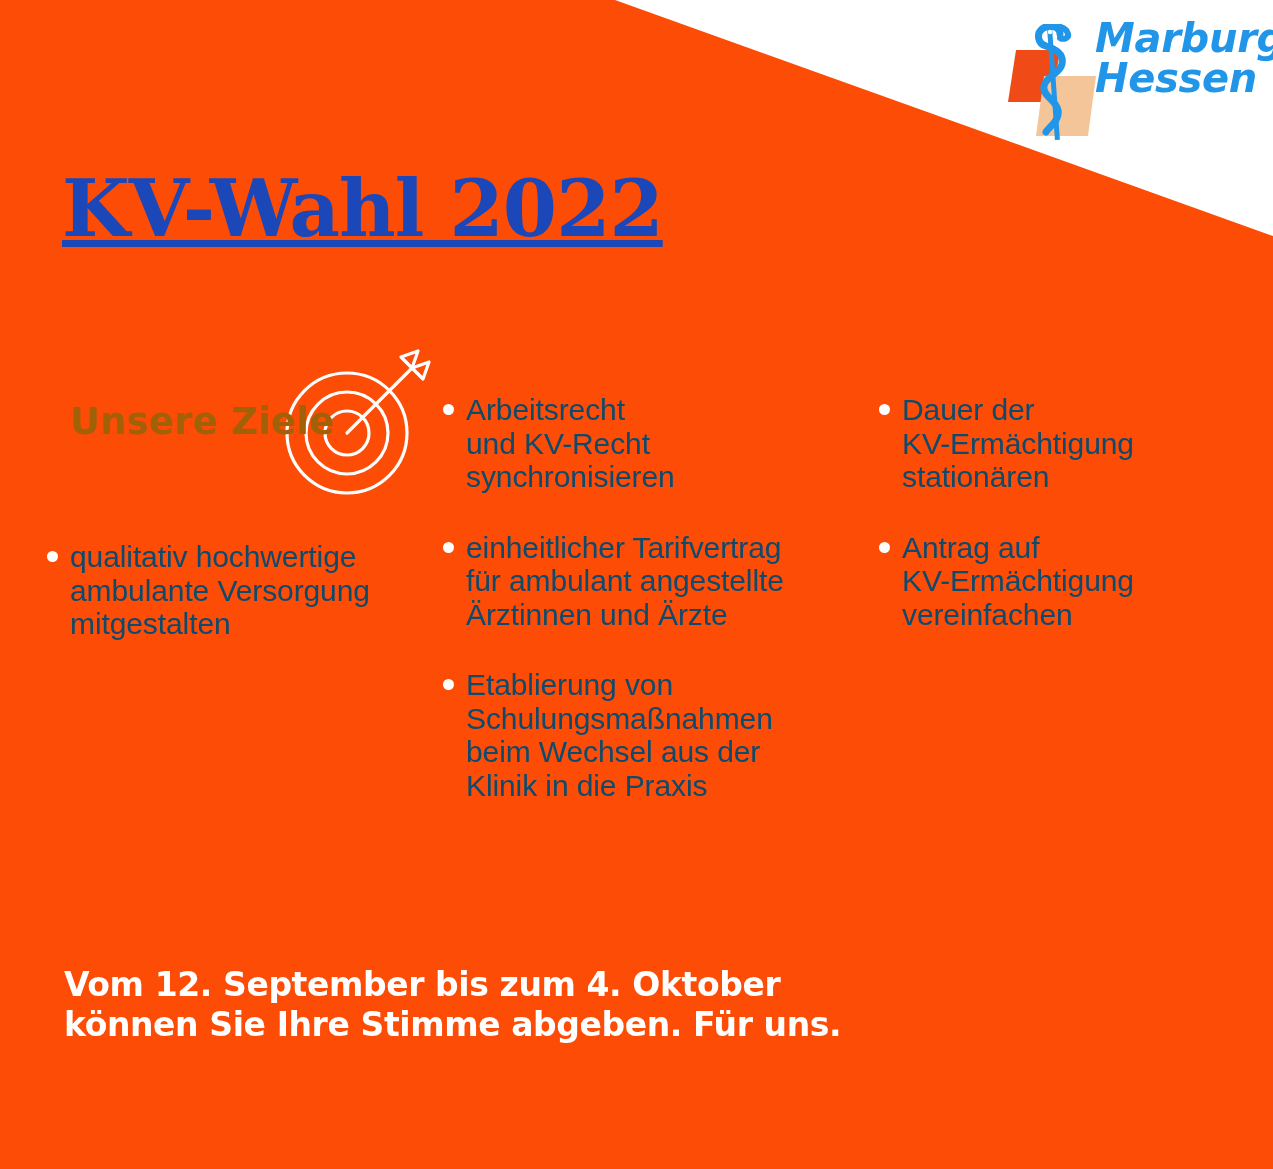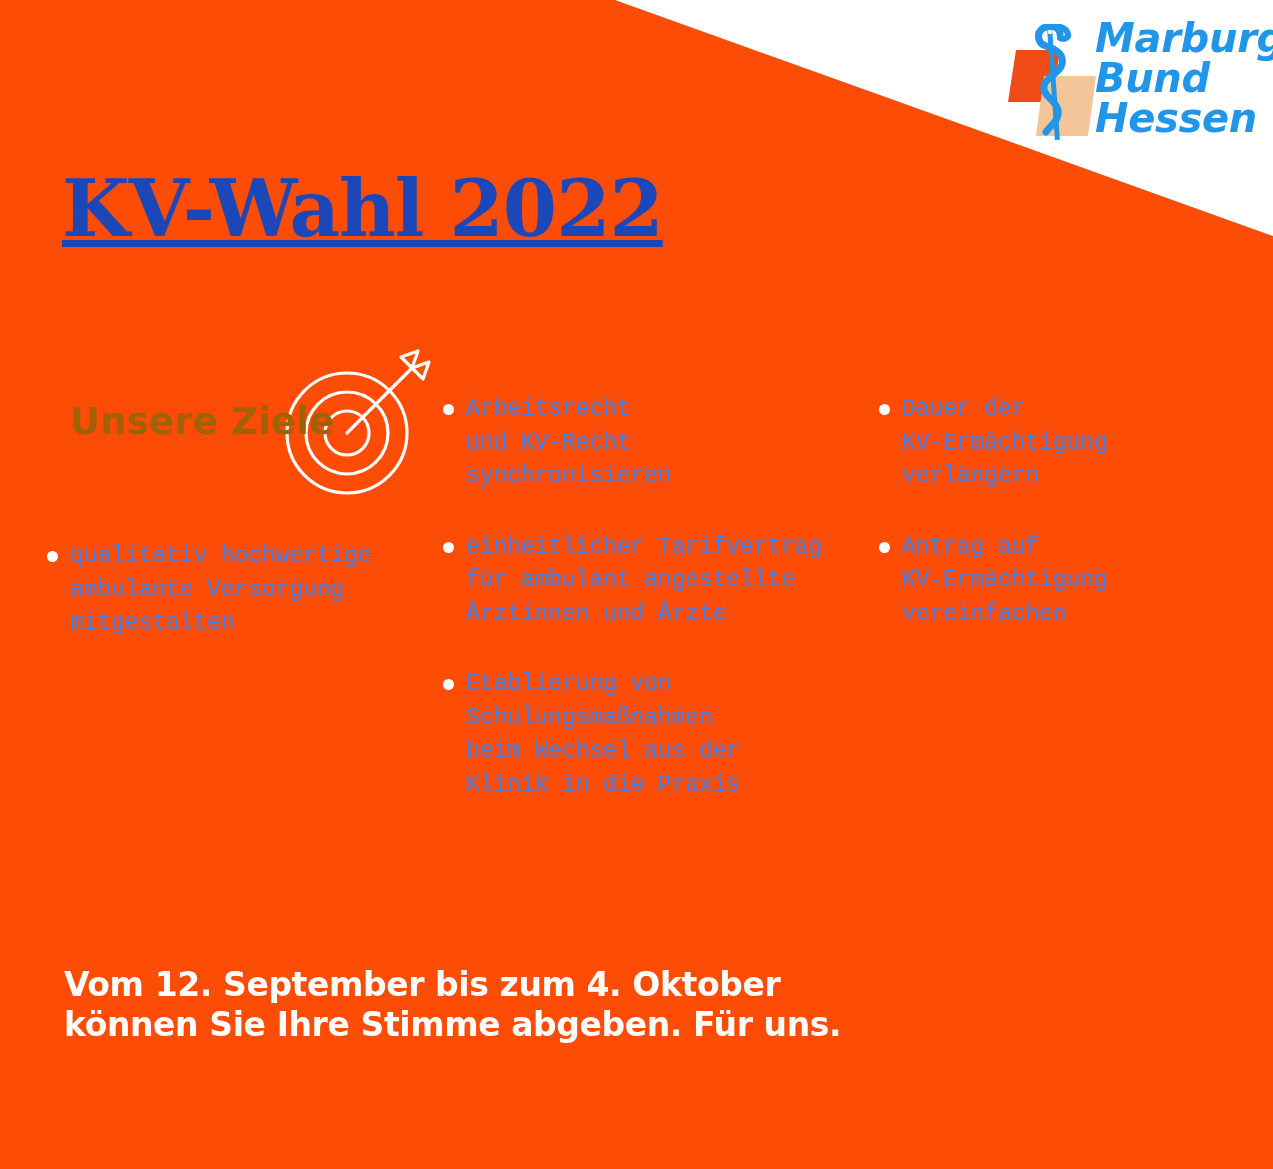--- a/index.html
+++ b/index.html
@@ -79,24 +79,24 @@
 
   
   .col { position:absolute; }
   #col-1 { left:44px;  top:540px; width:395px; }
   #col-2 { left:440px; top:393px; width:400px; }
   #col-3 { left:876px; top:393px; width:350px; }
 
   .bullet-item {
     position:relative;
     padding-left:26px;
-    color:#3b82f6;
-    font-family:Liberation Mono, monospace;
+    color:#0c4a6e;
+    font-family:Liberation Sans, sans-serif;
     font-weight:normal;
-    font-size:23px;
+    font-size:30px;
     line-height:33.5px;
     letter-spacing:-0.1px;
     margin-bottom:31px;
   }
   .bullet-item:last-child { margin-bottom:0; }
   .bullet-dot {
     position:absolute;
     left:3px; top:11px;
     width:11px; height:11px;
     border-radius:50%;
@@ -141,21 +141,20 @@
                C 28 10, 30 20, 38 22
                C 48 25, 56 30, 54 40
                C 52 50, 38 52, 36 62
                C 34 72, 48 76, 50 86
                C 52 96, 42 102, 38 108" fill="none" stroke="#2196e8" stroke-width="7" stroke-linecap="round"></path>
       <path d="M34 5 C 44 -1, 58 2, 60 10 C 61 14, 56 16, 52 14" fill="none" stroke="#2196e8" stroke-width="6" stroke-linecap="round"></path>
       <circle cx="42" cy="8" r="2.2" fill="#ffffff"></circle>
     </svg>
     <div id="logo-words">
       <div>Marburger</div>
-      <div>Bund</div>
       <div>Hessen</div>
     </div>
   </div>
 
   <div id="title">KV-Wahl 2022</div>
 
   <svg id="target-icon" viewBox="0 0 160 155">
     <circle cx="72" cy="88" r="60" fill="none" stroke="#ffffff" stroke-width="3.2"></circle>
     <circle cx="72" cy="88" r="41" fill="none" stroke="#ffffff" stroke-width="3.2"></circle>
     <circle cx="72" cy="88" r="22" fill="none" stroke="#ffffff" stroke-width="3.2"></circle>
@@ -195,21 +194,21 @@
 beim Wechsel aus der
 Klinik in die Praxis</span>
     </div>
   </div>
 
   <div class="col" id="col-3">
     <div class="bullet-item">
       <span class="bullet-dot"></span>
       <span class="bullet-text">Dauer der
 KV-Ermächtigung
-verlängern</span>
+stationären</span>
     </div>
     <div class="bullet-item">
       <span class="bullet-dot"></span>
       <span class="bullet-text">Antrag auf
 KV-Ermächtigung
 vereinfachen</span>
     </div>
   </div>
 
   <div id="footer">Vom 12. September bis zum 4. Oktober

